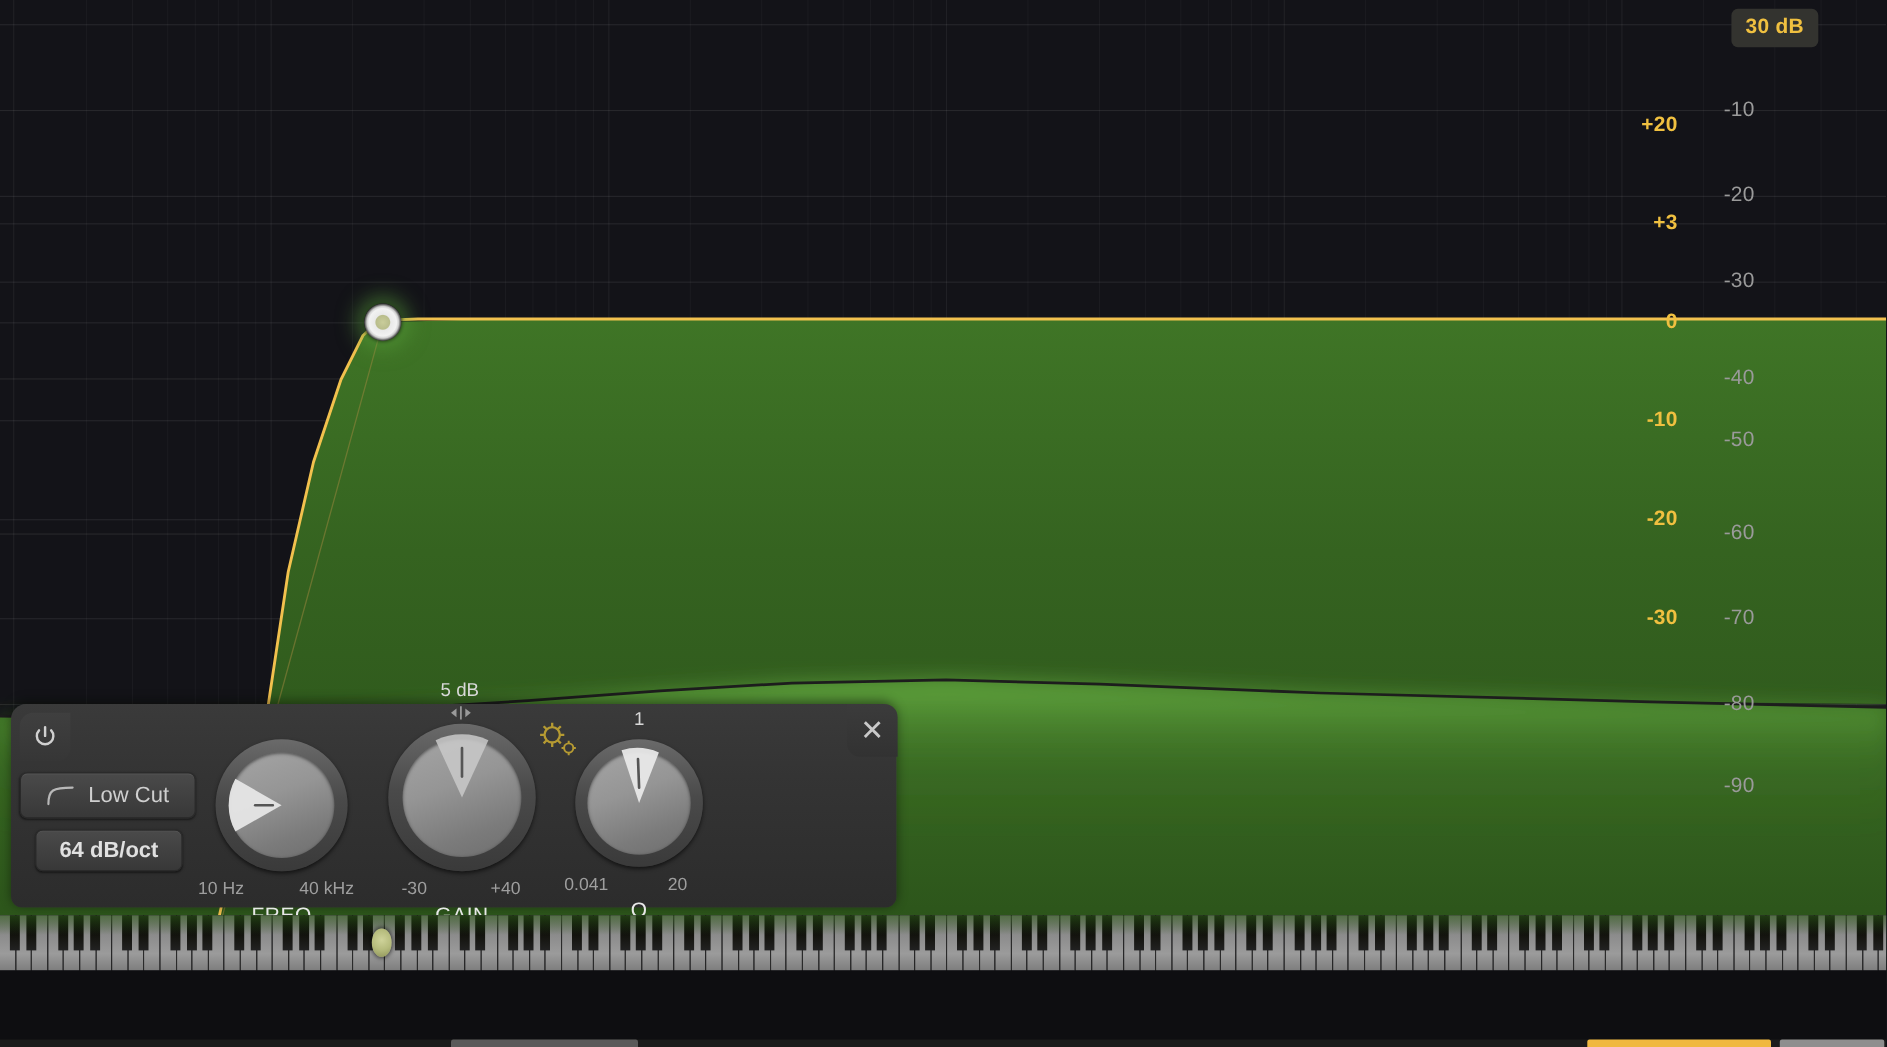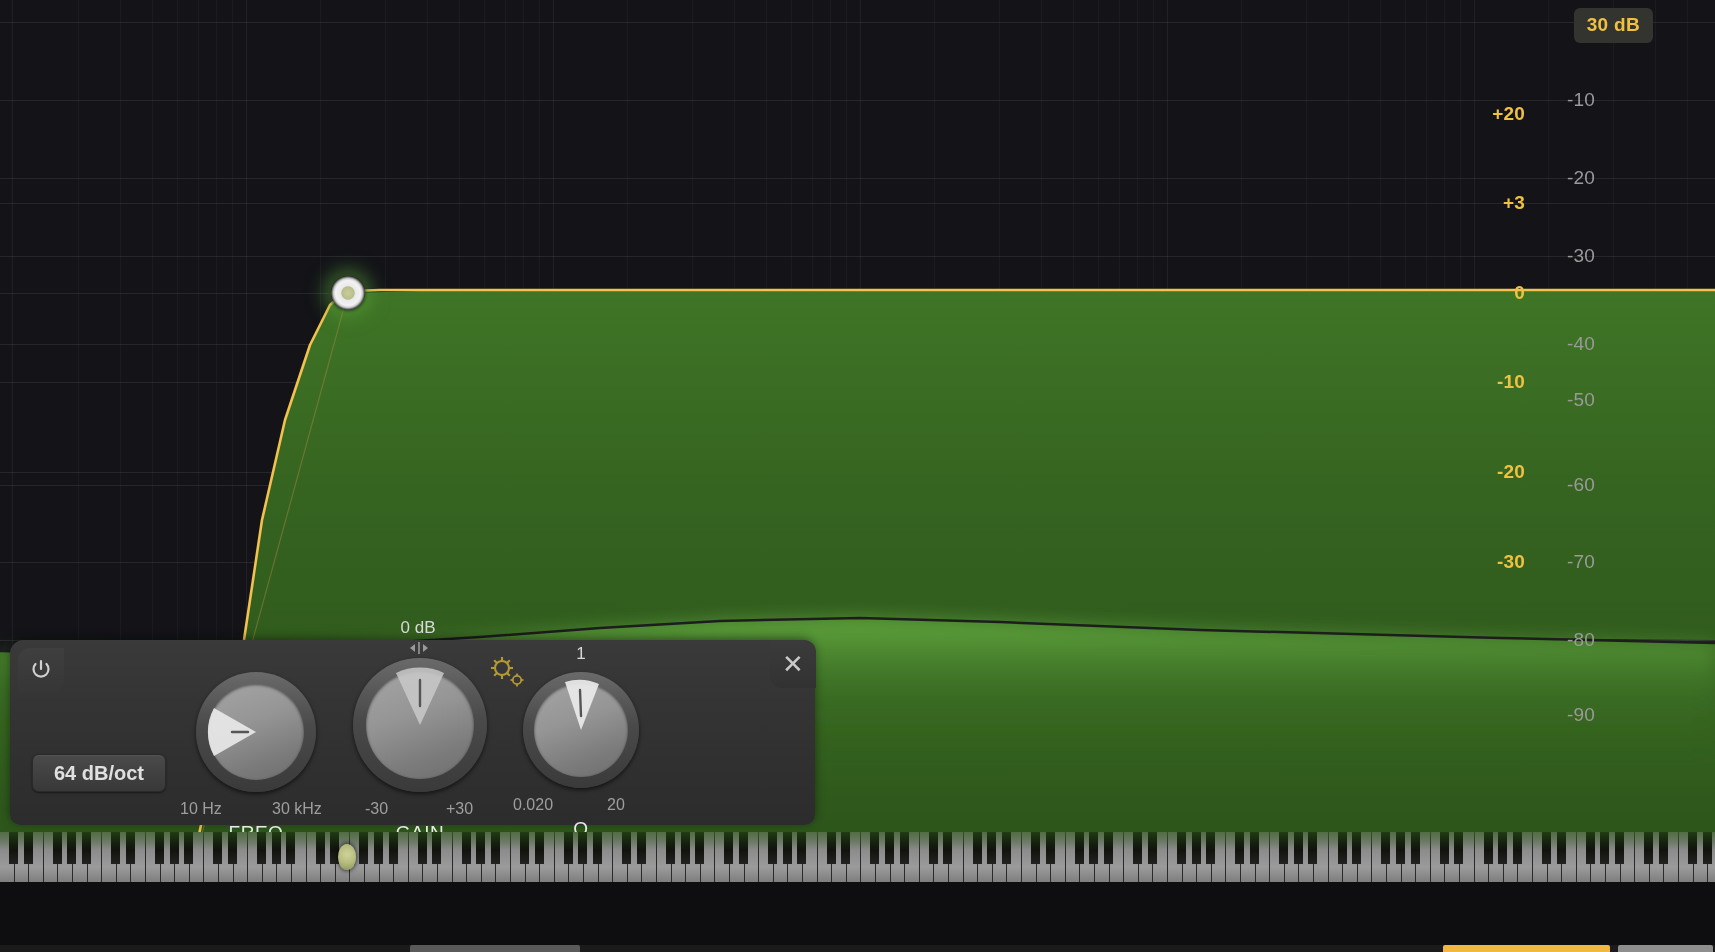--- a/index.html
+++ b/index.html
@@ -342,62 +342,68 @@
 
   <div id="control-panel">
 
     <div id="power-btn">
       <svg width="24" height="24" viewBox="0 0 24 24">
         <path d="M12 3 L12 11" stroke="#d0d0d0" stroke-width="2.2" stroke-linecap="round" fill="none"></path>
         <path d="M6.5 6 A7.5 7.5 0 1 0 17.5 6" stroke="#d0d0d0" stroke-width="2.2" fill="none" stroke-linecap="round"></path>
       </svg>
     </div>
 
+    <div id="lowcut-btn" class="panel-btn">
+      <svg width="26" height="20" viewBox="0 0 26 20">
+        <path d="M2 18 C 2 5, 6 3, 24 3" stroke="#b8b8b8" stroke-width="2" fill="none" stroke-linecap="round"></path>
+      </svg>
+      <span>Low Cut</span>
+    </div>
 
     <div id="slope-btn" class="panel-btn">64 dB/oct</div>
 
     <div class="knob-wrap" id="knob-freq" style="left:186px; top:32px;">
       <div class="knob-ring" style="width:120px;height:120px;"></div>
       <div class="knob-body" style="left:12px;top:12px;width:96px;height:96px;"></div>
       <svg style="position:absolute;left:0;top:0;" width="120" height="120" viewBox="0 0 120 120">
         <path d="M60 60 L 18 36 A 50 50 0 0 0 18 84 Z" fill="#e8e8e8" opacity="0.92"></path>
         <line x1="36" y1="60" x2="52" y2="60" stroke="#555" stroke-width="2.4" stroke-linecap="round"></line>
       </svg>
       <div class="knob-minmax" style="left:-16px; top:128px;">10 Hz</div>
-      <div class="knob-minmax" style="left:76px; top:128px;">30 kHz</div>
+      <div class="knob-minmax" style="left:76px; top:128px;">40 kHz</div>
       <div class="knob-label" style="left:-2px; top:150px; width:124px;">FREQ</div>
     </div>
 
     <div class="knob-wrap" id="knob-gain" style="left:343px; top:18px;">
-      <div class="knob-value-top" style="left:-10px; top:-40px; width:150px;">0 dB</div>
+      <div class="knob-value-top" style="left:-10px; top:-40px; width:150px;">5 dB</div>
       <svg style="position:absolute;left:55px;top:-18px;" width="22" height="16" viewBox="0 0 22 16">
         <path d="M2 8 L7 4 L7 12 Z" fill="#9a9a9a"></path>
         <path d="M20 8 L15 4 L15 12 Z" fill="#9a9a9a"></path>
         <line x1="11" y1="2" x2="11" y2="14" stroke="#9a9a9a" stroke-width="1.6"></line>
       </svg>
       <div class="knob-ring" style="width:134px;height:134px;"></div>
       <div class="knob-body" style="left:13px;top:13px;width:108px;height:108px;"></div>
       <svg style="position:absolute;left:0;top:0;" width="134" height="134" viewBox="0 0 134 134">
         <path d="M67 67 L 43 15 A 56 56 0 0 1 91 15 Z" fill="#c9c9c9" opacity="0.85"></path>
         <line x1="67" y1="22" x2="67" y2="48" stroke="#555" stroke-width="2.4" stroke-linecap="round"></line>
       </svg>
       <div class="knob-minmax" style="left:12px; top:142px;">-30</div>
-      <div class="knob-minmax" style="left:93px; top:142px;">+30</div>
+      <div class="knob-minmax" style="left:93px; top:142px;">+40</div>
       <div class="knob-label" style="left:0px; top:164px; width:134px;">GAIN</div>
     </div>
 
     <div class="knob-wrap" id="knob-q" style="left:513px; top:32px;">
       <div class="knob-value-top" style="left:-10px; top:-28px; width:136px;">1</div>
       <div class="knob-ring" style="width:116px;height:116px;"></div>
       <div class="knob-body" style="left:11px;top:11px;width:94px;height:94px;"></div>
       <svg style="position:absolute;left:0;top:0;" width="116" height="116" viewBox="0 0 116 116">
         <path d="M58 58 L 42 10 A 49 49 0 0 1 76 12 Z" fill="#eaeaea" opacity="0.92"></path>
         <line x1="57" y1="18" x2="58" y2="44" stroke="#555" stroke-width="2.4" stroke-linecap="round"></line>
       </svg>
-      <div class="knob-minmax" style="left:-10px; top:124px;">0.020</div>
+      <div class="knob-minmax" style="left:-10px; top:124px;">0.041</div>
       <div class="knob-minmax" style="left:84px; top:124px;">20</div>
       <div class="knob-label" style="left:0px; top:146px; width:116px;">Q</div>
     </div>
 
   </div>
 
   <div id="gears-icon">
     <svg width="40" height="36" viewBox="0 0 40 36">
       <g stroke="#b59a32" stroke-width="2.1" fill="none">
         <circle cx="14" cy="13" r="7"></circle>

